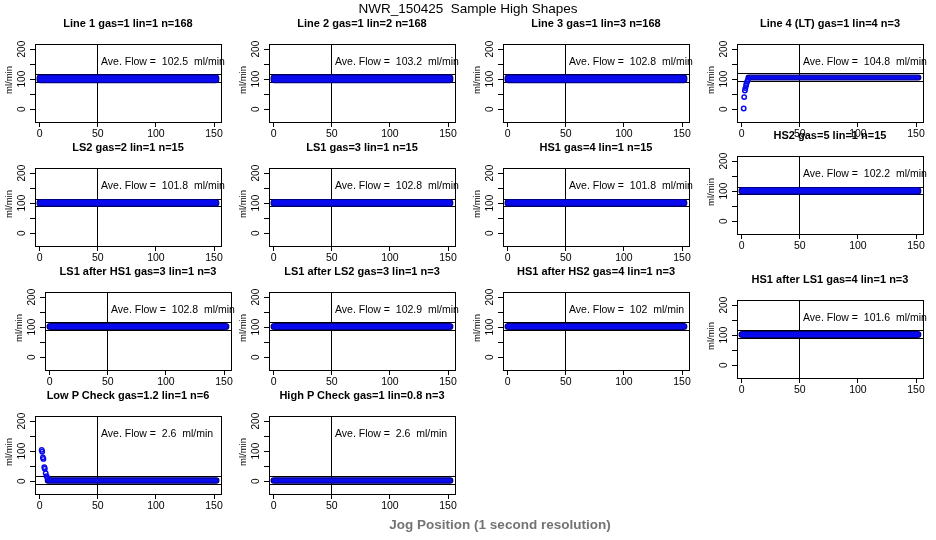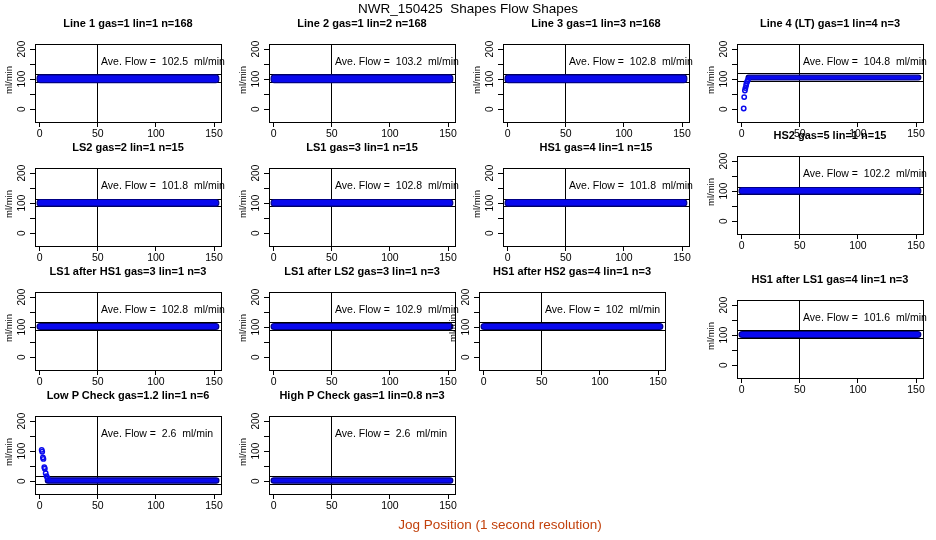--- a/index.html
+++ b/index.html
@@ -1,29 +1,29 @@
 <!DOCTYPE html>
 <html><head>
 <meta charset="utf-8">
 <style>
   html,body{margin:0;padding:0;background:#ffffff;}
   #screen{position:relative;width:936px;height:540px;background:#ffffff;overflow:hidden;
           font-family:"Liberation Sans", sans-serif;}
   .main-title{position:absolute;top:1px;left:0;width:936px;text-align:center;
               font-size:13.5px;color:#000;white-space:pre;}
   .xlabel{position:absolute;top:517px;left:64px;right:0;text-align:center;
-          font-size:13.5px;color:#c2410c;white-space:pre;}
+          font-size:13.5px;color:#737373;white-space:pre;font-weight:bold;}
   .cell{position:absolute;width:234px;height:124px;}
   svg text{font-family:"Liberation Sans", sans-serif;fill:#000;}
 </style>
 </head>
 <body>
 
 <div id="screen">
-  <div class="main-title">NWR_150425  Shapes Flow Shapes</div>
+  <div class="main-title">NWR_150425  Sample High Shapes</div>
   <div id="plots-grid">
       <div class="cell" style="left: 0px; top: 14px;"><svg width="234" height="124" shape-rendering="crispEdges">
           <text x="128" y="13" text-anchor="middle" font-size="11" font-weight="bold" shape-rendering="auto" style="white-space:pre">Line 1 gas=1 lin=1 n=168</text>
           <line x1="97.775" y1="30" x2="97.775" y2="108" stroke="#000" stroke-width="1"></line>
           <line x1="35" y1="68.7" x2="221" y2="68.7" stroke="#000" stroke-width="1"></line>
           <line x1="35" y1="60.9" x2="221" y2="60.9" stroke="#000" stroke-width="1"></line>
           <rect x="37.1" y="60.9" width="181.7" height="7.8" rx="3.2" ry="3.2" fill="#0909ee" stroke="#000085" stroke-width="1.2" shape-rendering="auto"></rect>
           <rect x="35.5" y="30.5" width="186" height="78" fill="none" stroke="#000" stroke-width="1"></rect>
           <line x1="30" y1="95.1" x2="35" y2="95.1" stroke="#000" stroke-width="1"></line>
           <line x1="30" y1="65.1" x2="35" y2="65.1" stroke="#000" stroke-width="1"></line>
@@ -227,21 +227,21 @@
           <line x1="39.6" y1="108" x2="39.6" y2="113" stroke="#000" stroke-width="1"></line>
           <text x="39.6" y="123" text-anchor="middle" font-size="10.5" shape-rendering="auto">0</text>
           <line x1="97.8" y1="108" x2="97.8" y2="113" stroke="#000" stroke-width="1"></line>
           <text x="97.8" y="123" text-anchor="middle" font-size="10.5" shape-rendering="auto">50</text>
           <line x1="155.9" y1="108" x2="155.9" y2="113" stroke="#000" stroke-width="1"></line>
           <text x="155.9" y="123" text-anchor="middle" font-size="10.5" shape-rendering="auto">100</text>
           <line x1="214.0" y1="108" x2="214.0" y2="113" stroke="#000" stroke-width="1"></line>
           <text x="214.0" y="123" text-anchor="middle" font-size="10.5" shape-rendering="auto">150</text>
           <text x="101" y="51" font-size="10.5" shape-rendering="auto" style="white-space:pre">Ave. Flow =  102.2  ml/min</text>
         </svg></div>
-      <div class="cell" style="left: 0px; top: 262px;"><svg width="234" height="124" shape-rendering="crispEdges">
+      <div class="cell" style="left: 10px; top: 262px;"><svg width="234" height="124" shape-rendering="crispEdges">
           <text x="128" y="13" text-anchor="middle" font-size="11" font-weight="bold" shape-rendering="auto" style="white-space:pre">LS1 after HS1 gas=3 lin=1 n=3</text>
           <line x1="97.775" y1="30" x2="97.775" y2="108" stroke="#000" stroke-width="1"></line>
           <line x1="35" y1="68.1" x2="221" y2="68.1" stroke="#000" stroke-width="1"></line>
           <line x1="35" y1="60.9" x2="221" y2="60.9" stroke="#000" stroke-width="1"></line>
           <rect x="37.1" y="61.5" width="181.7" height="6.0" rx="3" ry="3" fill="#0909ee" stroke="#000085" stroke-width="1.2" shape-rendering="auto"></rect>
           <rect x="35.5" y="30.5" width="186" height="78" fill="none" stroke="#000" stroke-width="1"></rect>
           <line x1="30" y1="95.1" x2="35" y2="95.1" stroke="#000" stroke-width="1"></line>
           <line x1="30" y1="65.1" x2="35" y2="65.1" stroke="#000" stroke-width="1"></line>
           <line x1="30" y1="35.1" x2="35" y2="35.1" stroke="#000" stroke-width="1"></line>
           <line x1="30" y1="80.1" x2="35" y2="80.1" stroke="#000" stroke-width="1"></line>
@@ -279,21 +279,21 @@
           <line x1="39.6" y1="108" x2="39.6" y2="113" stroke="#000" stroke-width="1"></line>
           <text x="39.6" y="123" text-anchor="middle" font-size="10.5" shape-rendering="auto">0</text>
           <line x1="97.8" y1="108" x2="97.8" y2="113" stroke="#000" stroke-width="1"></line>
           <text x="97.8" y="123" text-anchor="middle" font-size="10.5" shape-rendering="auto">50</text>
           <line x1="155.9" y1="108" x2="155.9" y2="113" stroke="#000" stroke-width="1"></line>
           <text x="155.9" y="123" text-anchor="middle" font-size="10.5" shape-rendering="auto">100</text>
           <line x1="214.0" y1="108" x2="214.0" y2="113" stroke="#000" stroke-width="1"></line>
           <text x="214.0" y="123" text-anchor="middle" font-size="10.5" shape-rendering="auto">150</text>
           <text x="101" y="51" font-size="10.5" shape-rendering="auto" style="white-space:pre">Ave. Flow =  102.9  ml/min</text>
         </svg></div>
-      <div class="cell" style="left: 444px; top: 262px;"><svg width="234" height="124" shape-rendering="crispEdges">
+      <div class="cell" style="left: 468px; top: 262px;"><svg width="234" height="124" shape-rendering="crispEdges">
           <text x="128" y="13" text-anchor="middle" font-size="11" font-weight="bold" shape-rendering="auto" style="white-space:pre">HS1 after HS2 gas=4 lin=1 n=3</text>
           <line x1="97.775" y1="30" x2="97.775" y2="108" stroke="#000" stroke-width="1"></line>
           <line x1="35" y1="68.1" x2="221" y2="68.1" stroke="#000" stroke-width="1"></line>
           <line x1="35" y1="60.9" x2="221" y2="60.9" stroke="#000" stroke-width="1"></line>
           <rect x="37.1" y="61.5" width="181.7" height="6.0" rx="3" ry="3" fill="#0909ee" stroke="#000085" stroke-width="1.2" shape-rendering="auto"></rect>
           <rect x="35.5" y="30.5" width="186" height="78" fill="none" stroke="#000" stroke-width="1"></rect>
           <line x1="30" y1="95.1" x2="35" y2="95.1" stroke="#000" stroke-width="1"></line>
           <line x1="30" y1="65.1" x2="35" y2="65.1" stroke="#000" stroke-width="1"></line>
           <line x1="30" y1="35.1" x2="35" y2="35.1" stroke="#000" stroke-width="1"></line>
           <line x1="30" y1="80.1" x2="35" y2="80.1" stroke="#000" stroke-width="1"></line>

